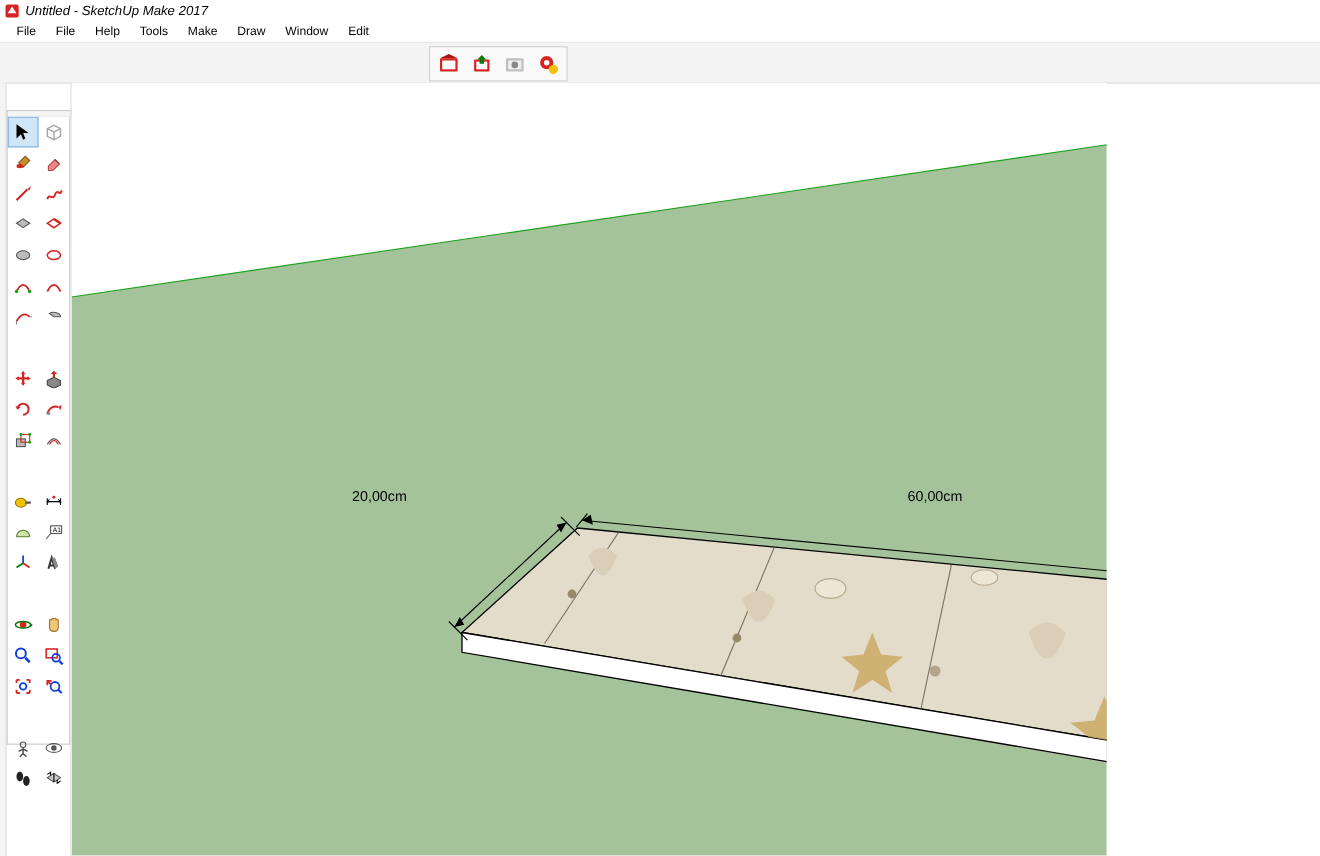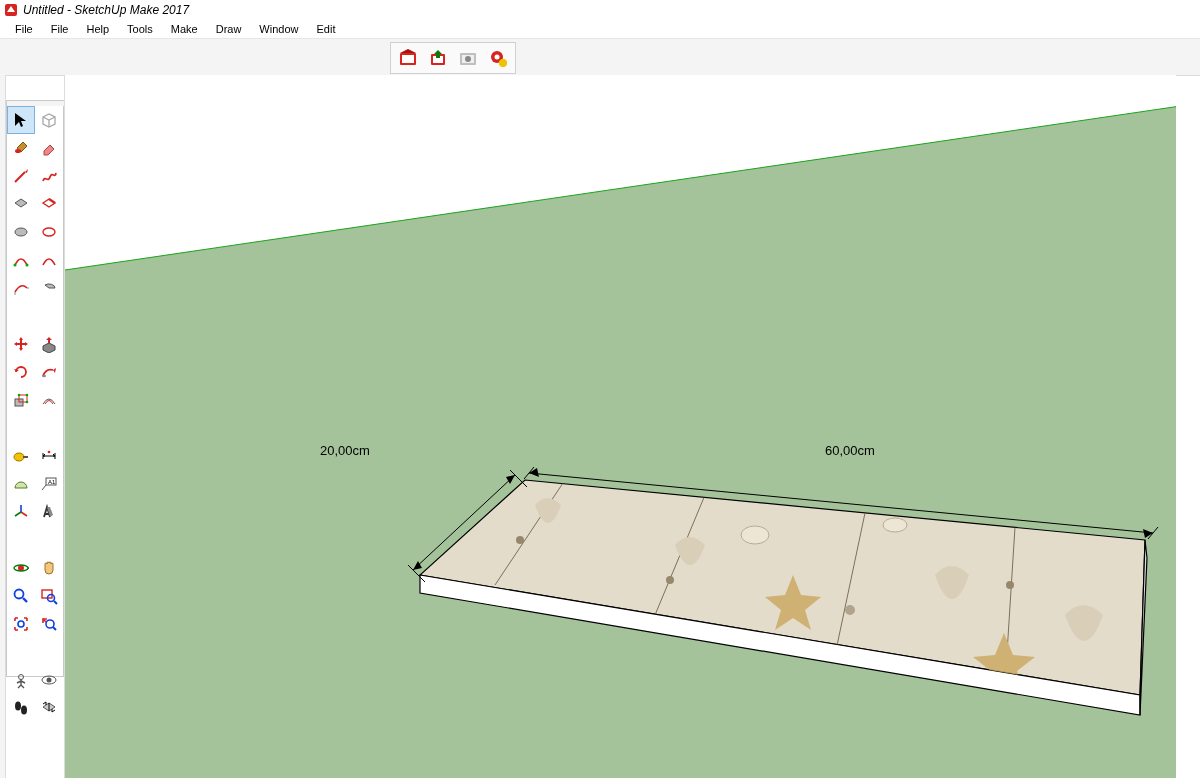--- a/index.html
+++ b/index.html
@@ -62,21 +62,21 @@
   .wh-btn {
     width: 24px; height: 24px;
     display: inline-flex; align-items: center; justify-content: center;
     border: 1px solid transparent;
   }
 
   
   .main {
     position: absolute;
     left: 0; top: 75px;
-    width: 1176px; height: 703px;
+    width: 1006px; height: 703px;
     display: flex;
   }
   .main .left-strip {
     width: 5px; background: #f4f4f4;
     border-right: 1px solid #dcdcdc;
   }
   .tool-palette {
     width: 56px;
     background: #ffffff;
     border: 1px solid #c9c9c9;

